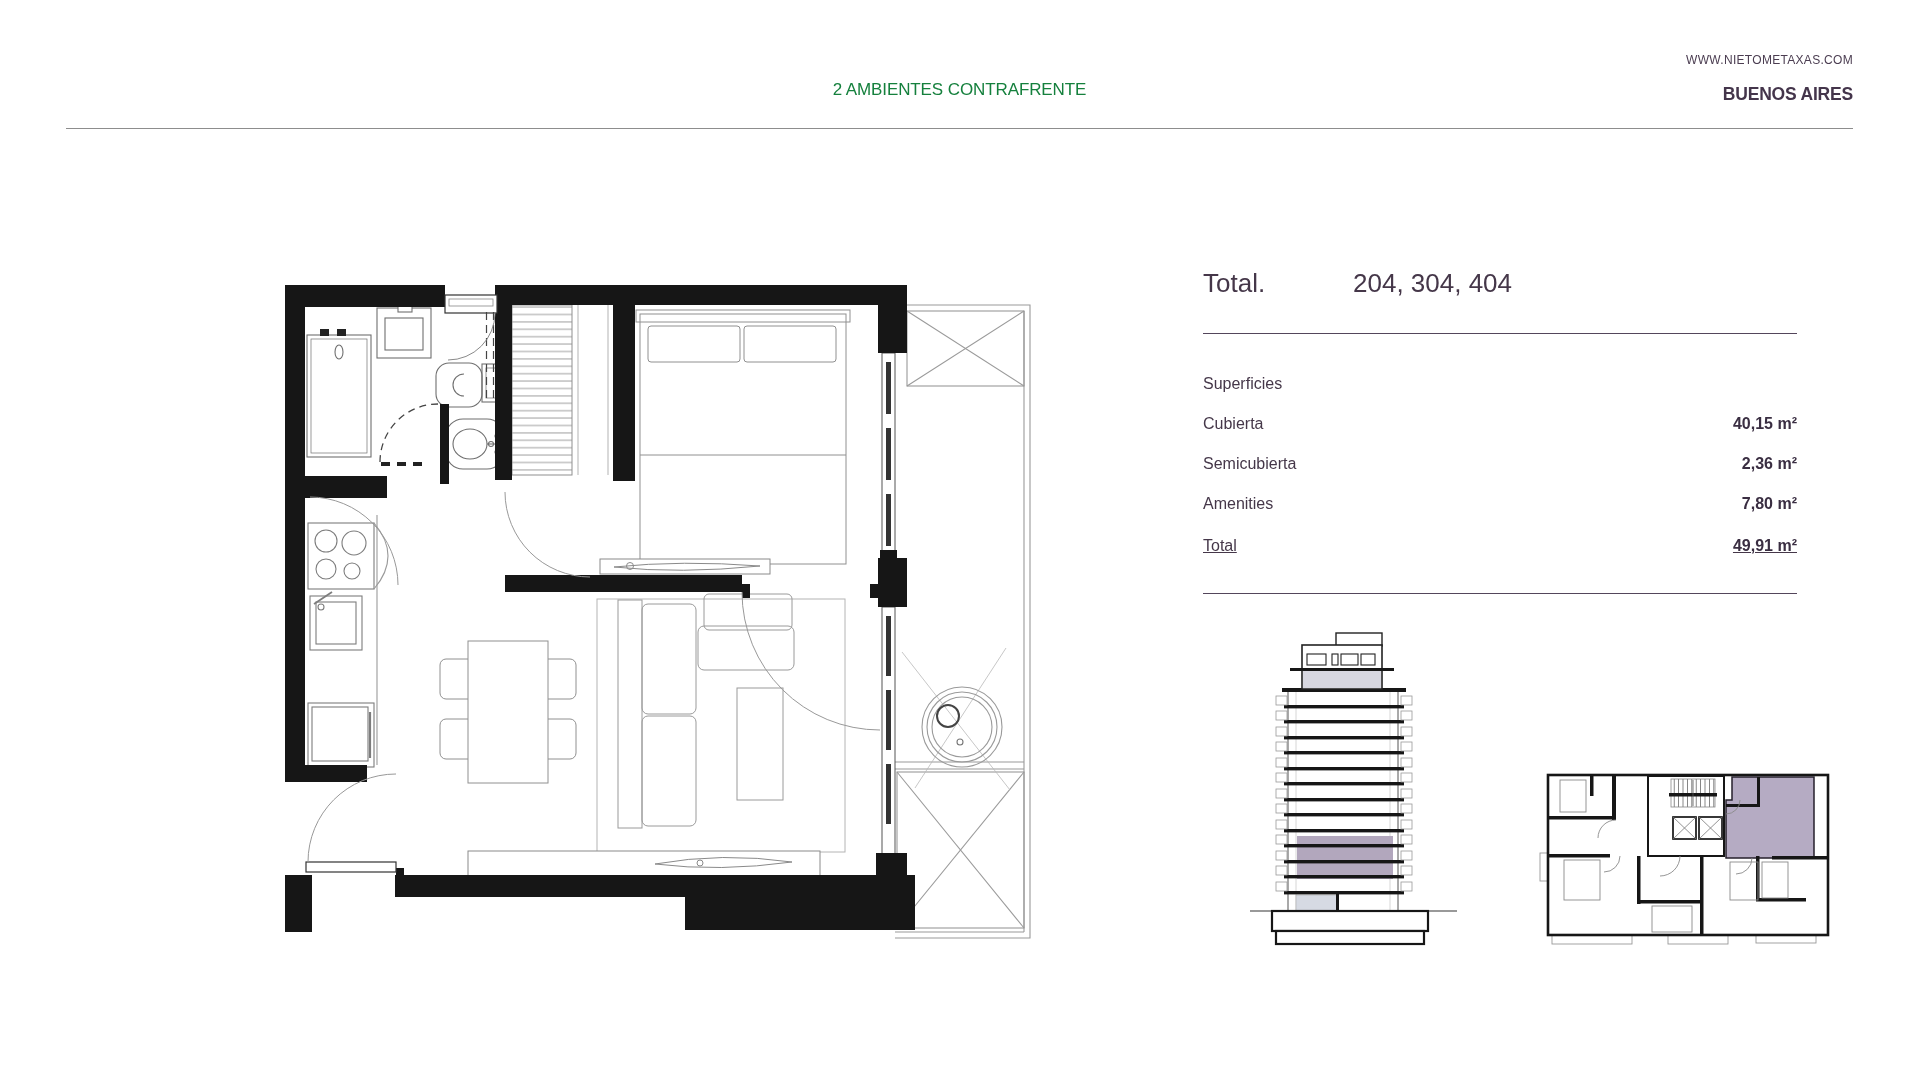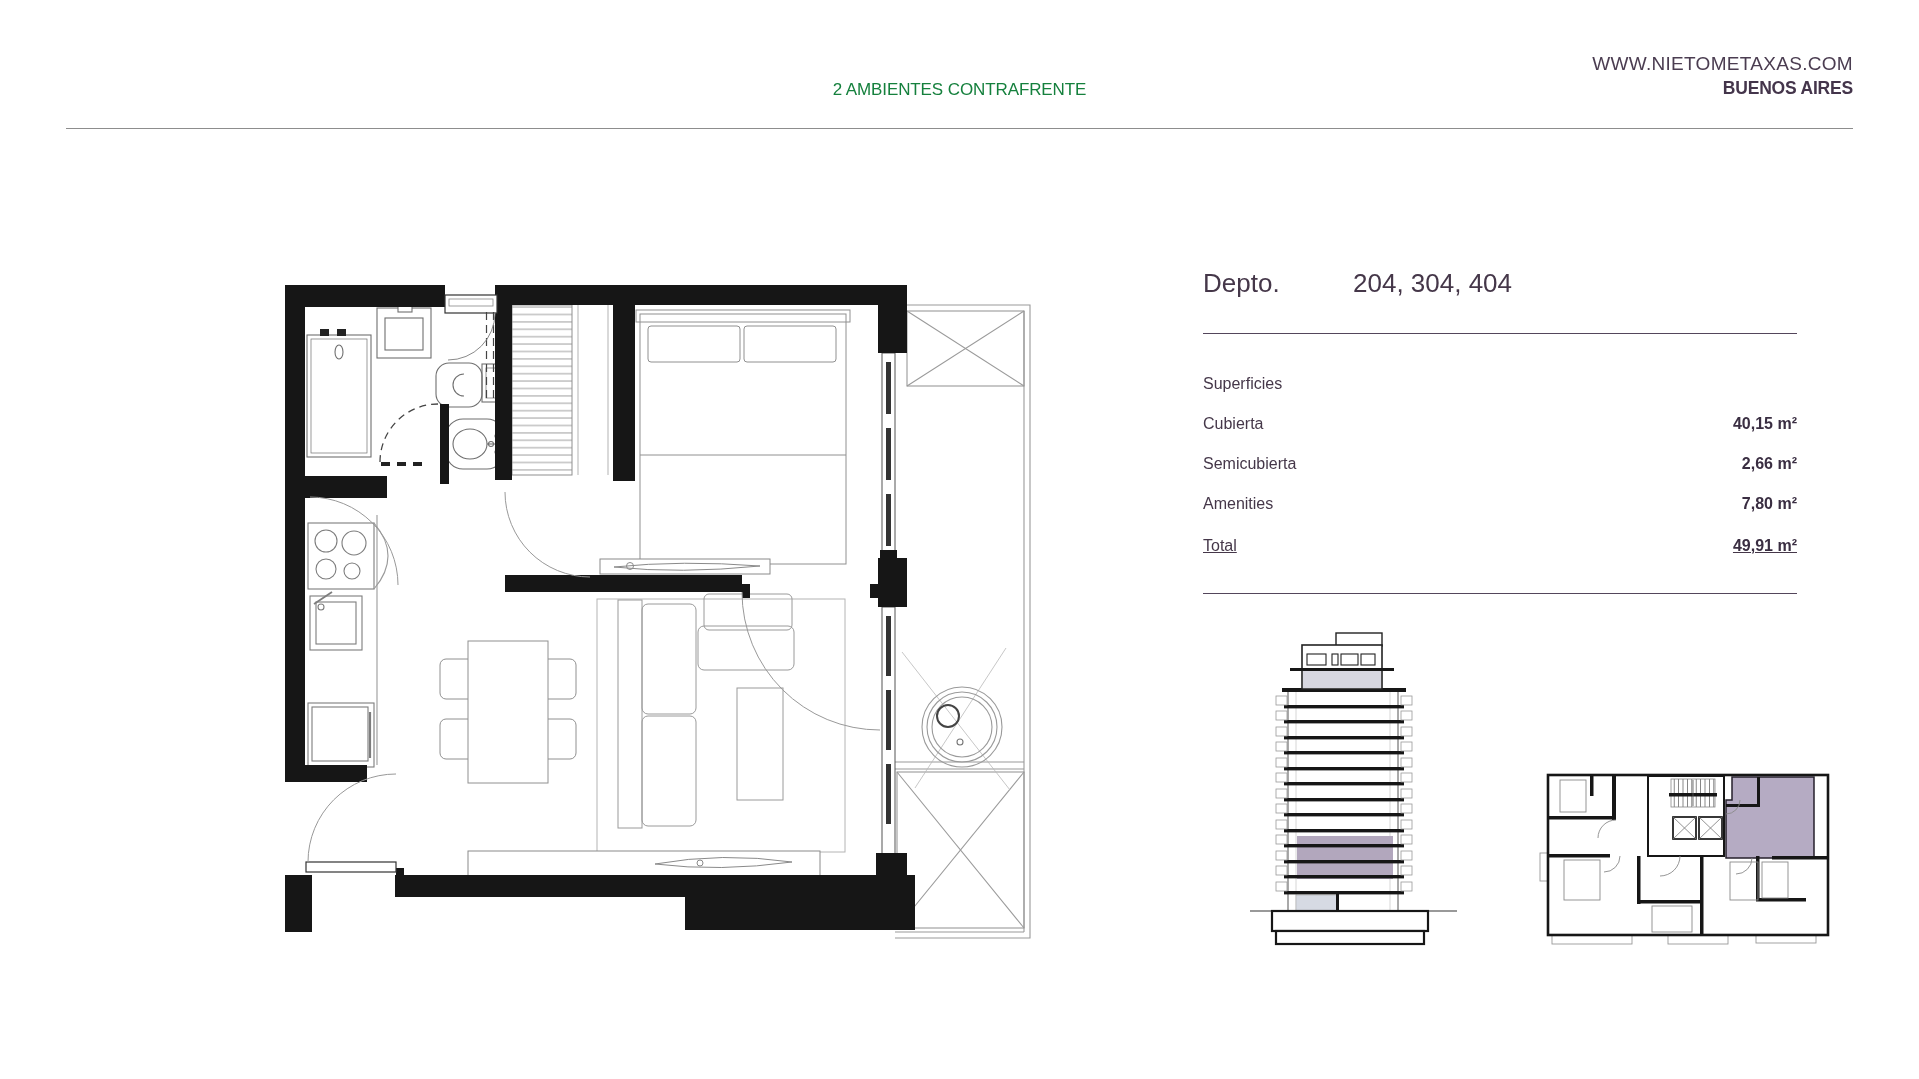--- a/index.html
+++ b/index.html
@@ -6,22 +6,22 @@
   .page{position:relative;width:1919px;height:1079px;background:#fff;overflow:hidden;
         font-family:"Liberation Sans",sans-serif;color:#453749;}
   
   .hdr{position:absolute;left:66px;right:66px;top:38px;height:70px;}
   .hdr-left{position:absolute;left:0;top:16px;line-height:1;}
   .hdr-brand1{font-size:16px;font-weight:400;letter-spacing:.4px;color:#4b3d51;}
   .hdr-brand2{font-size:17.5px;font-weight:700;letter-spacing:-.2px;margin-top:7px;color:#44354b;}
   .hdr-center{position:absolute;left:50%;transform:translateX(-50%);top:42px;
               font-size:17px;font-weight:400;letter-spacing:-.1px;color:#15803d;white-space:nowrap;}
   .hdr-right{position:absolute;right:0;top:16px;text-align:right;line-height:1;}
-  .hdr-web{font-size:19px;font-weight:400;letter-spacing:.3px;color:#4b3d51;}
-  .hdr-city{font-size:17.5px;font-weight:700;letter-spacing:-.2px;margin-top:7px;color:#44354b;}
+  .hdr-web{font-size:12px;font-weight:400;letter-spacing:.3px;color:#4b3d51;}
+  .hdr-city{font-size:17.5px;font-weight:700;letter-spacing:-.2px;margin-top:20px;color:#44354b;}
   .hdr-rule{position:absolute;left:66px;right:66px;top:128px;border-top:1px solid #8d8d8d;}
   
   .panel{position:absolute;left:1203px;top:262px;width:594px;}
   .p-row{position:absolute;left:0;width:100%;display:flex;font-size:16px;line-height:30px;}
   .depto{top:4px;font-size:26px;line-height:34px;}
   .depto .lbl{width:150px;}
   .rule{position:absolute;left:0;width:100%;border-top:1.6px solid #53465b;}
   .rule1{top:71px;} .rule2{top:331px;}
   .sec{top:107px;}
   .r0{top:147px;} .r1{top:187px;} .r2{top:227px;} .r3{top:269px;text-decoration:underline;}
@@ -38,33 +38,33 @@
     <div class="hdr-center">2 AMBIENTES CONTRAFRENTE</div>
     <div class="hdr-right">
       <div class="hdr-web">WWW.NIETOMETAXAS.COM</div>
       <div class="hdr-city">BUENOS AIRES</div>
     </div>
   </div>
   <div class="hdr-rule"></div>
 
   <div class="panel">
     <div class="p-row depto">
-      <span class="lbl">Depto.</span>
+      <span class="lbl">Total.</span>
       <span>204, 304, 404</span>
     </div>
     <div class="rule rule1"></div>
     <div class="p-row sec">Superficies</div>
 
     <div class="p-row r0">
       <span>Cubierta</span>
       <span class="val">40,15 m²</span>
     </div>
     <div class="p-row r1">
       <span>Semicubierta</span>
-      <span class="val">2,66 m²</span>
+      <span class="val">2,36 m²</span>
     </div>
     <div class="p-row r2">
       <span>Amenities</span>
       <span class="val">7,80 m²</span>
     </div>
     <div class="p-row r3">
       <span>Total</span>
       <span class="val">49,91 m²</span>
     </div>
     <div class="rule rule2"></div>

